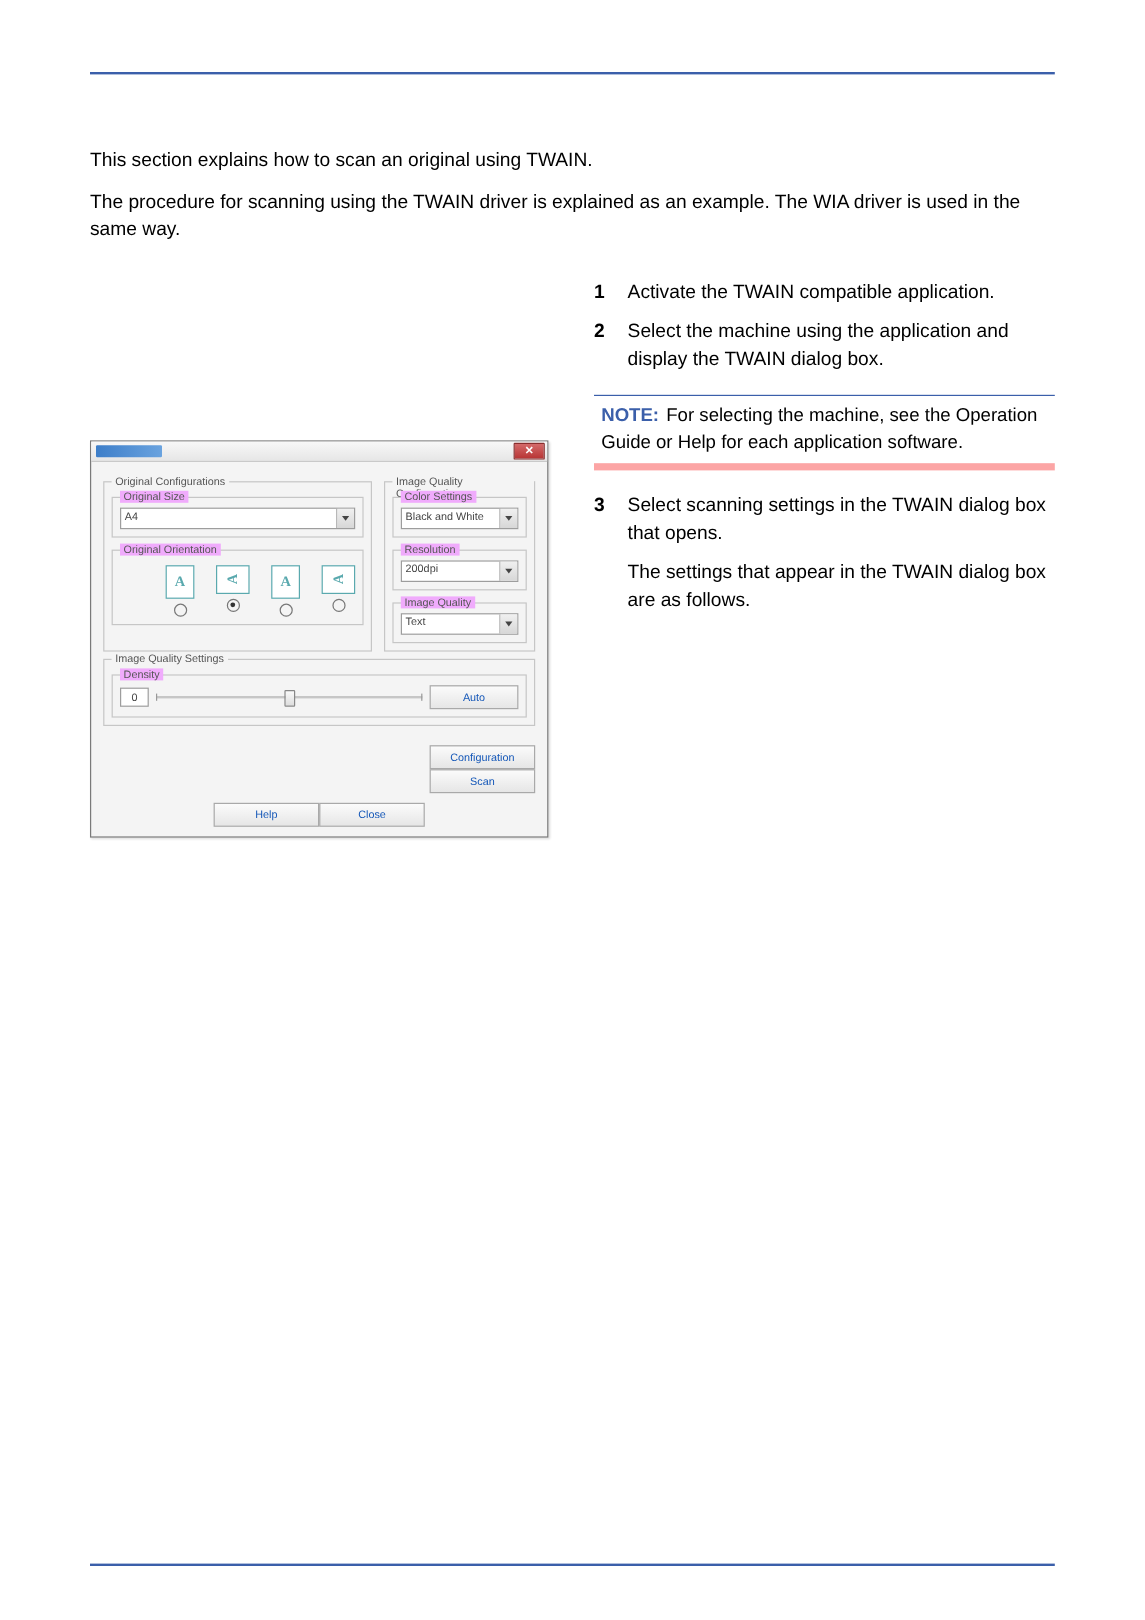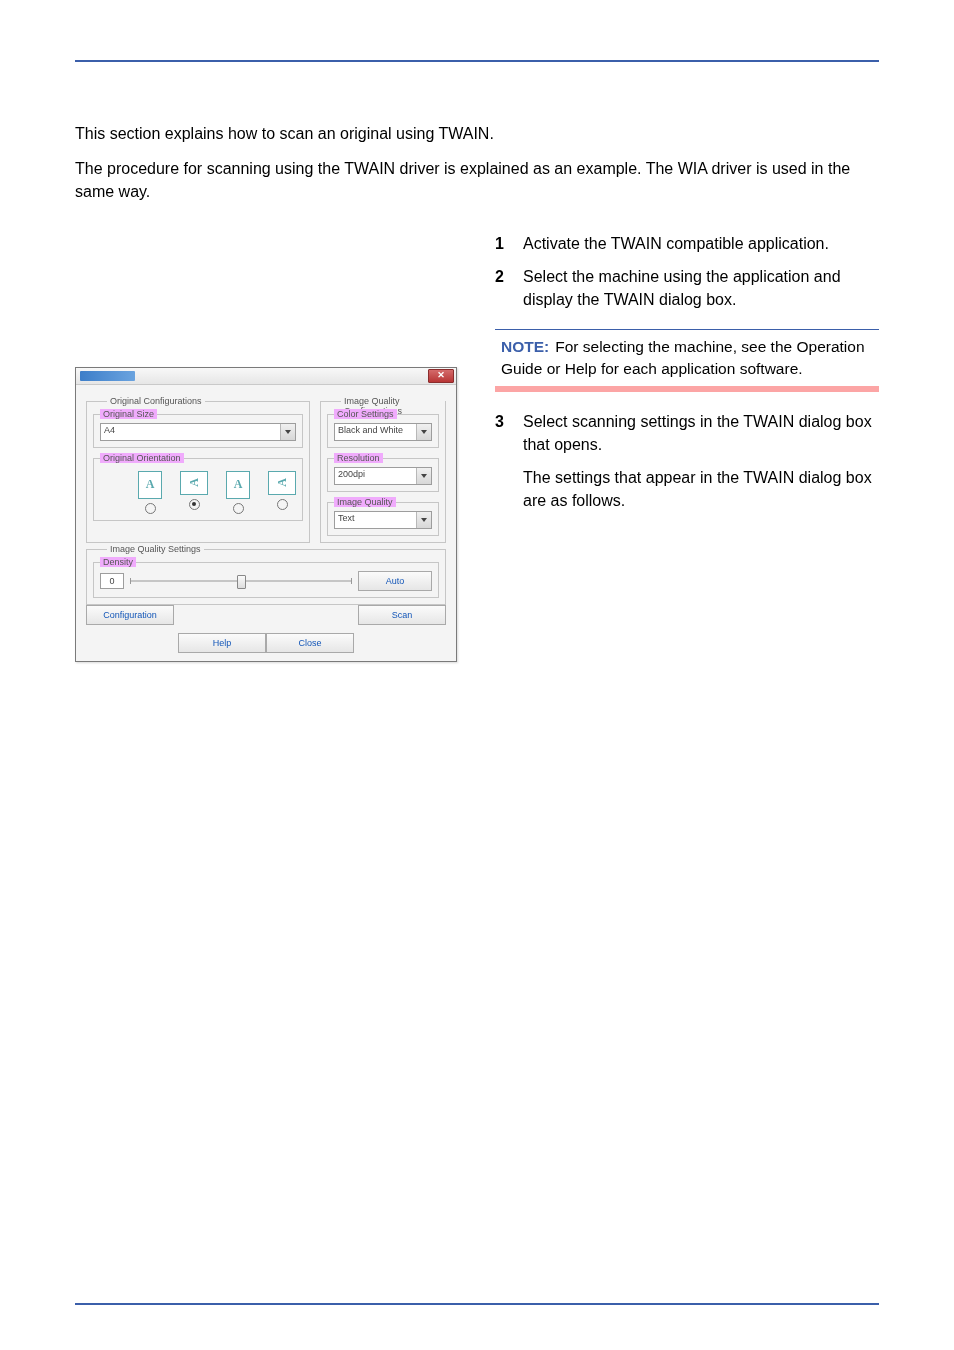--- a/index.html
+++ b/index.html
@@ -109,21 +109,21 @@
     .gb {
       border: 1px solid #c6c6c6;
       position: relative;
       padding: 8px 6px 6px;
       flex: 1;
       margin-top: 6px;
       background: #f4f4f4;
     }
     .gb > .gtitle {
       position: absolute;
-      top: -6px; left: 20px;
+      top: -6px; left: 6px;
       background: #f4f4f4;
       padding: 0 3px;
       font-size: 9px;
       color: #555;
     }
     .inner-gb {
       border: 1px solid #c6c6c6;
       position: relative;
       padding: 8px 6px 6px;
       margin-top: 4px;
@@ -159,21 +159,21 @@
     .sbox{width:22px;height:14px;border:1px solid #9d9d9d;background:#fff;text-align:center;font-size:9px;line-height:14px;}
     .strack{flex:1;height:2px;background:#c6c6c6;position:relative;}
     .strack::before,.strack::after{content:'';position:absolute;top:-2px;width:1px;height:6px;background:#999;}
     .strack::before{left:0;} .strack::after{right:0;}
     .sthumb{position:absolute;left:48%;top:-5px;width:7px;height:12px;background:linear-gradient(#fafafa,#ddd);border:1px solid #888;border-radius:1px;}
     .btn{
       height:18px;border:1px solid #a9a9a9;background:linear-gradient(#fbfbfb,#e6e6e6);
       display:inline-flex;align-items:center;justify-content:center;padding:0 10px;
       font-size:9px;color:#1457b8;min-width:66px;
     }
-    .btn-row{display:flex;justify-content:space-between;align-items:flex-end;}
+    .btn-row{display:flex;justify-content:space-between;align-items:flex-end;margin-top:16px;flex-direction:column;}
     .btn-row2{display:flex;justify-content:center;align-items:center;margin-top:8px;}
   </style>
 </head>
 <body>
 
 <div class="page">
   <div class="hr-top"></div>
 
   <p class="body-text">This section explains how to scan an original using TWAIN.</p>
   <p class="body-text">The procedure for scanning using the TWAIN driver is explained as an example. The WIA driver is used in the same way.</p>

